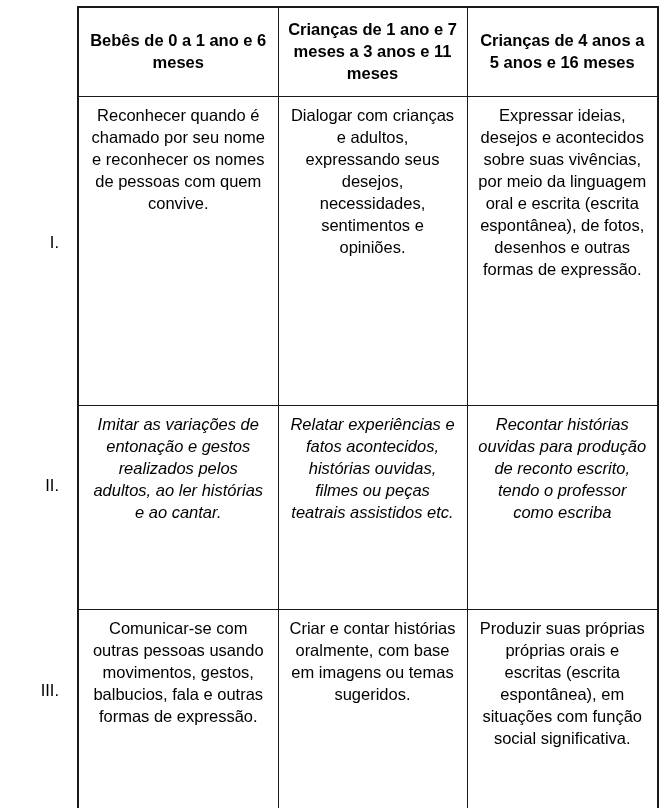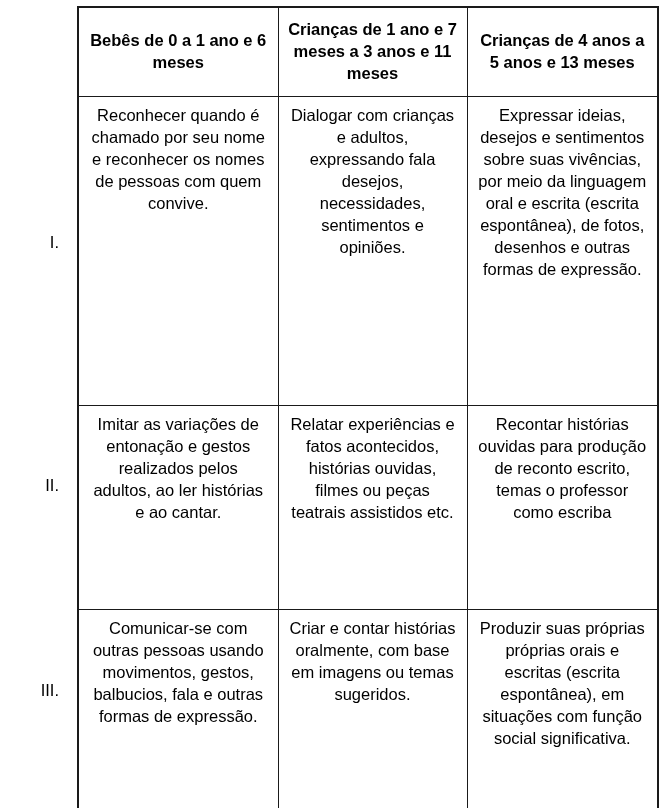--- a/index.html
+++ b/index.html
@@ -88,21 +88,21 @@
   }
 
   table.matrix td {
     font-weight: normal;
     font-size: 16.5px;
     line-height: 1.34;
     margin-left: 41px;
   }
 
   tr.row-1 td { height: 295px; }
-  tr.row-2 td { height: 190px; }
+  tr.row-2 td { height: 190px; font-style: italic; }
   tr.row-3 td { height: 220px; }
 
   tr.row-3 td { border-bottom-width: 2.5px; }
   table.matrix th:first-child,
   table.matrix td:first-child { border-left-width: 2.5px; text-align: center; }
   table.matrix th:last-child,
   table.matrix td:last-child { border-right-width: 2.5px; }
 
   .cell-text { display: block; }
 </style>
@@ -123,44 +123,44 @@
     <table class="matrix">
       <colgroup>
         <col class="c1">
         <col class="c2">
         <col class="c3">
       </colgroup>
       <thead>
         <tr>
           <th>Bebês de 0 a 1 ano e 6 meses</th>
           <th>Crianças de 1 ano e 7 meses a 3 anos e 11 meses</th>
-          <th>Crianças de 4 anos a 5 anos e 13 meses</th>
+          <th>Crianças de 4 anos a 5 anos e 16 meses</th>
         </tr>
       </thead>
       <tbody>
         <tr class="row-1">
           <td>
               <span class="cell-text">Reconhecer quando é chamado por seu nome e reconhecer os nomes de pessoas com quem convive.</span>
             </td>
           <td>
-              <span class="cell-text">Dialogar com crianças e adultos, expressando fala desejos, necessidades, sentimentos e opiniões.</span>
+              <span class="cell-text">Dialogar com crianças e adultos, expressando seus desejos, necessidades, sentimentos e opiniões.</span>
             </td>
           <td>
-              <span class="cell-text">Expressar ideias, desejos e sentimentos sobre suas vivências, por meio da linguagem oral e escrita (escrita espontânea), de fotos, desenhos e outras formas de expressão.</span>
+              <span class="cell-text">Expressar ideias, desejos e acontecidos sobre suas vivências, por meio da linguagem oral e escrita (escrita espontânea), de fotos, desenhos e outras formas de expressão.</span>
             </td>
         </tr>
         <tr class="row-2">
           <td>
               <span class="cell-text">Imitar as variações de entonação e gestos realizados pelos adultos, ao ler histórias e ao cantar.</span>
             </td>
           <td>
               <span class="cell-text">Relatar experiências e fatos acontecidos, histórias ouvidas, filmes ou peças teatrais assistidos etc.</span>
             </td>
           <td>
-              <span class="cell-text">Recontar histórias ouvidas para produção de reconto escrito, temas o professor como escriba</span>
+              <span class="cell-text">Recontar histórias ouvidas para produção de reconto escrito, tendo o professor como escriba</span>
             </td>
         </tr>
         <tr class="row-3">
           <td>
               <span class="cell-text">Comunicar-se com outras pessoas usando movimentos, gestos, balbucios, fala e outras formas de expressão.</span>
             </td>
           <td>
               <span class="cell-text">Criar e contar histórias oralmente, com base em imagens ou temas sugeridos.</span>
             </td>
           <td>

